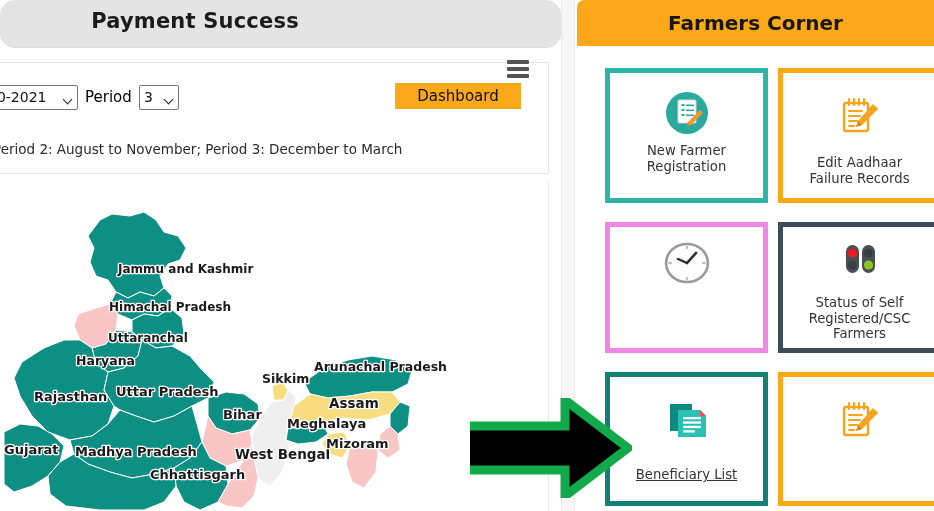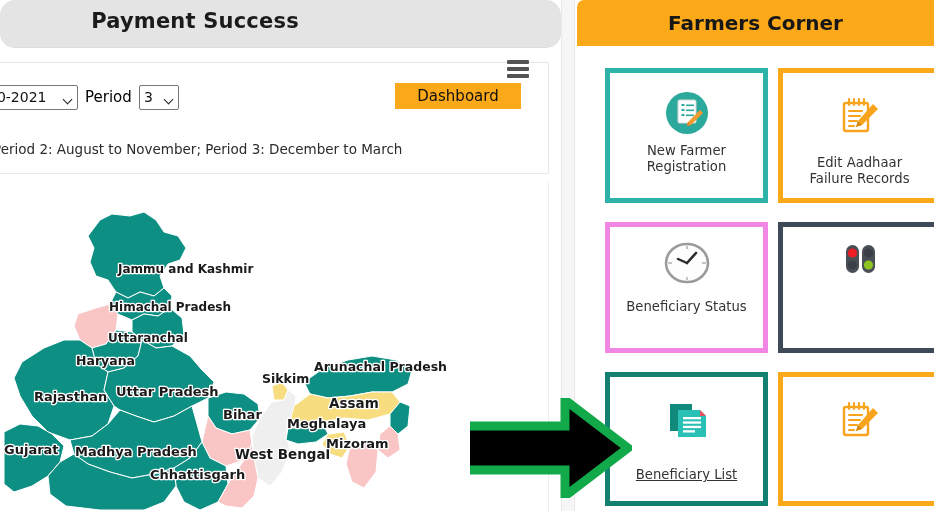--- a/index.html
+++ b/index.html
@@ -322,34 +322,36 @@
             <g stroke="#b4b4b4" stroke-width="1.6">
               <line x1="26" y1="6" x2="26" y2="9"></line>
               <line x1="26" y1="37" x2="26" y2="40"></line>
               <line x1="7" y1="23" x2="11" y2="23"></line>
               <line x1="41" y1="23" x2="45" y2="23"></line>
             </g>
             <line x1="26" y1="23" x2="17" y2="19" stroke="#2b2b2b" stroke-width="2.4" stroke-linecap="round"></line>
             <line x1="26" y1="23" x2="35" y2="13" stroke="#2b2b2b" stroke-width="2.6" stroke-linecap="round"></line>
           </svg>
         </div>
-        <div class="card-label">Beneficiary Status</div>
       </div>
 
       <div class="card" id="card-self-status">
         <div class="card-icon">
           <svg width="50" height="44" viewBox="0 0 50 44">
             <rect x="11" y="4" width="13" height="28" rx="6.5" fill="#4a4f56"></rect>
             <circle cx="17.5" cy="12" r="4.6" fill="#ee1c25"></circle>
             <circle cx="17.5" cy="24" r="4.6" fill="#3a3f46"></circle>
             <rect x="27" y="4" width="13" height="28" rx="6.5" fill="#4a4f56"></rect>
             <circle cx="33.5" cy="12" r="4.6" fill="#3a3f46"></circle>
             <circle cx="33.5" cy="24" r="4.6" fill="#8ec520"></circle>
           </svg>
         </div>
+        <div class="card-label">Status of Self
+Registered/CSC
+Farmers</div>
       </div>
 
       <div class="card" id="card-ben-list">
         <div class="card-icon">
           <svg width="50" height="44" viewBox="0 0 50 44">
             <rect x="8" y="5" width="22" height="27" fill="#11897c"></rect>
             <path d="M16 11 H38 L44 17 V38 H16 Z" fill="#2ac0b5"></path>
             <path d="M38 11 L44 17 H38 Z" fill="#e8515a"></path>
             <g fill="#ffffff">
               <rect x="21" y="18" width="18" height="2.3"></rect>

